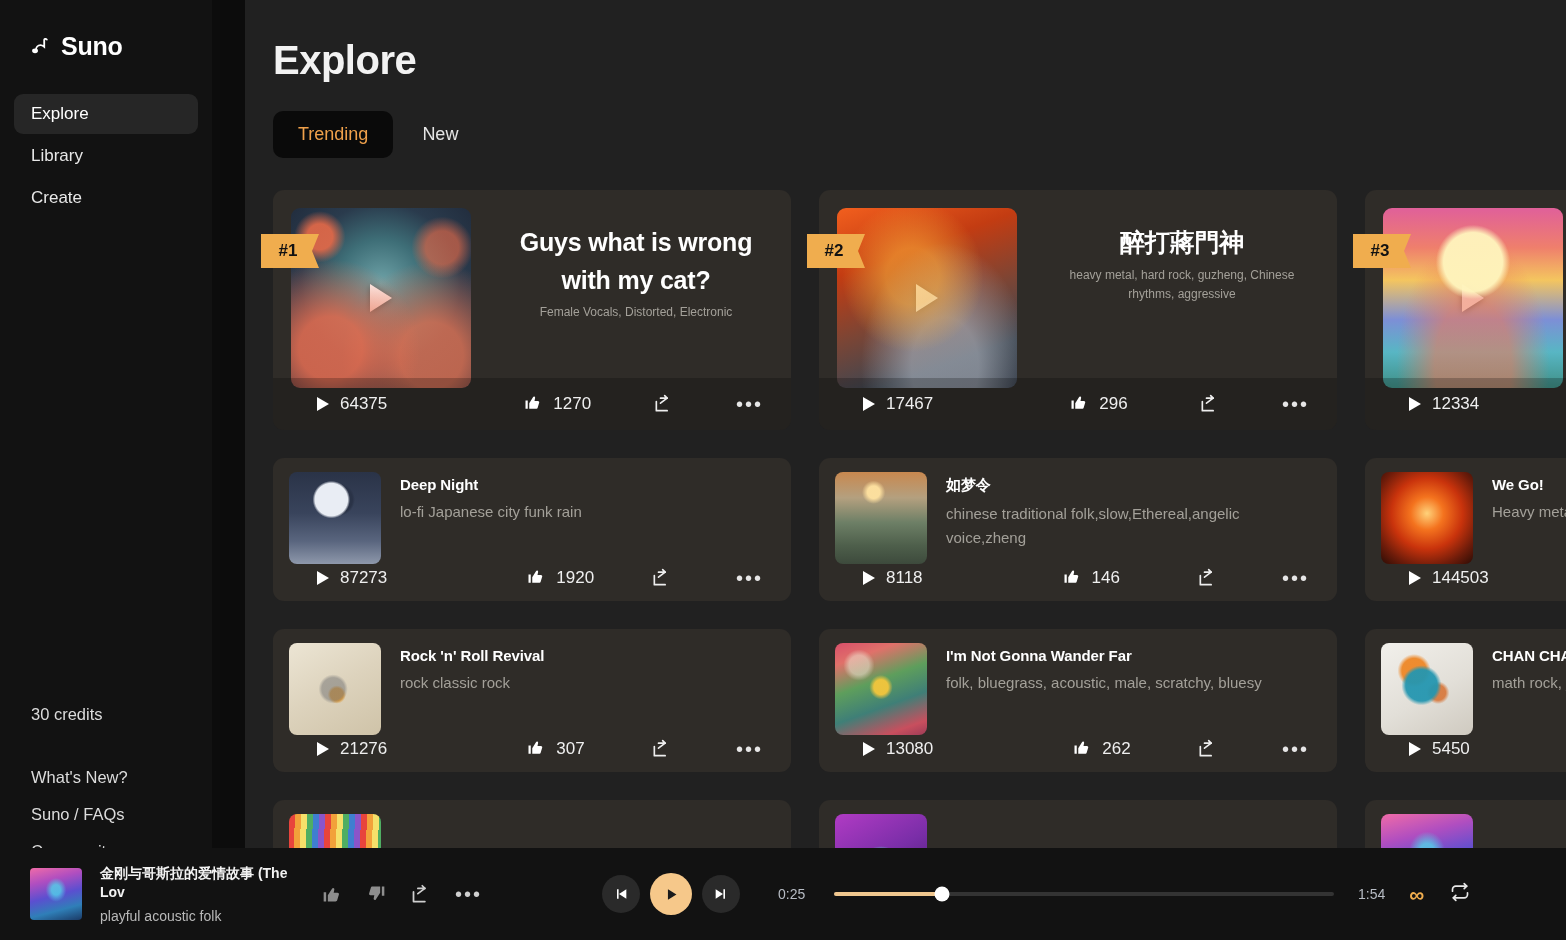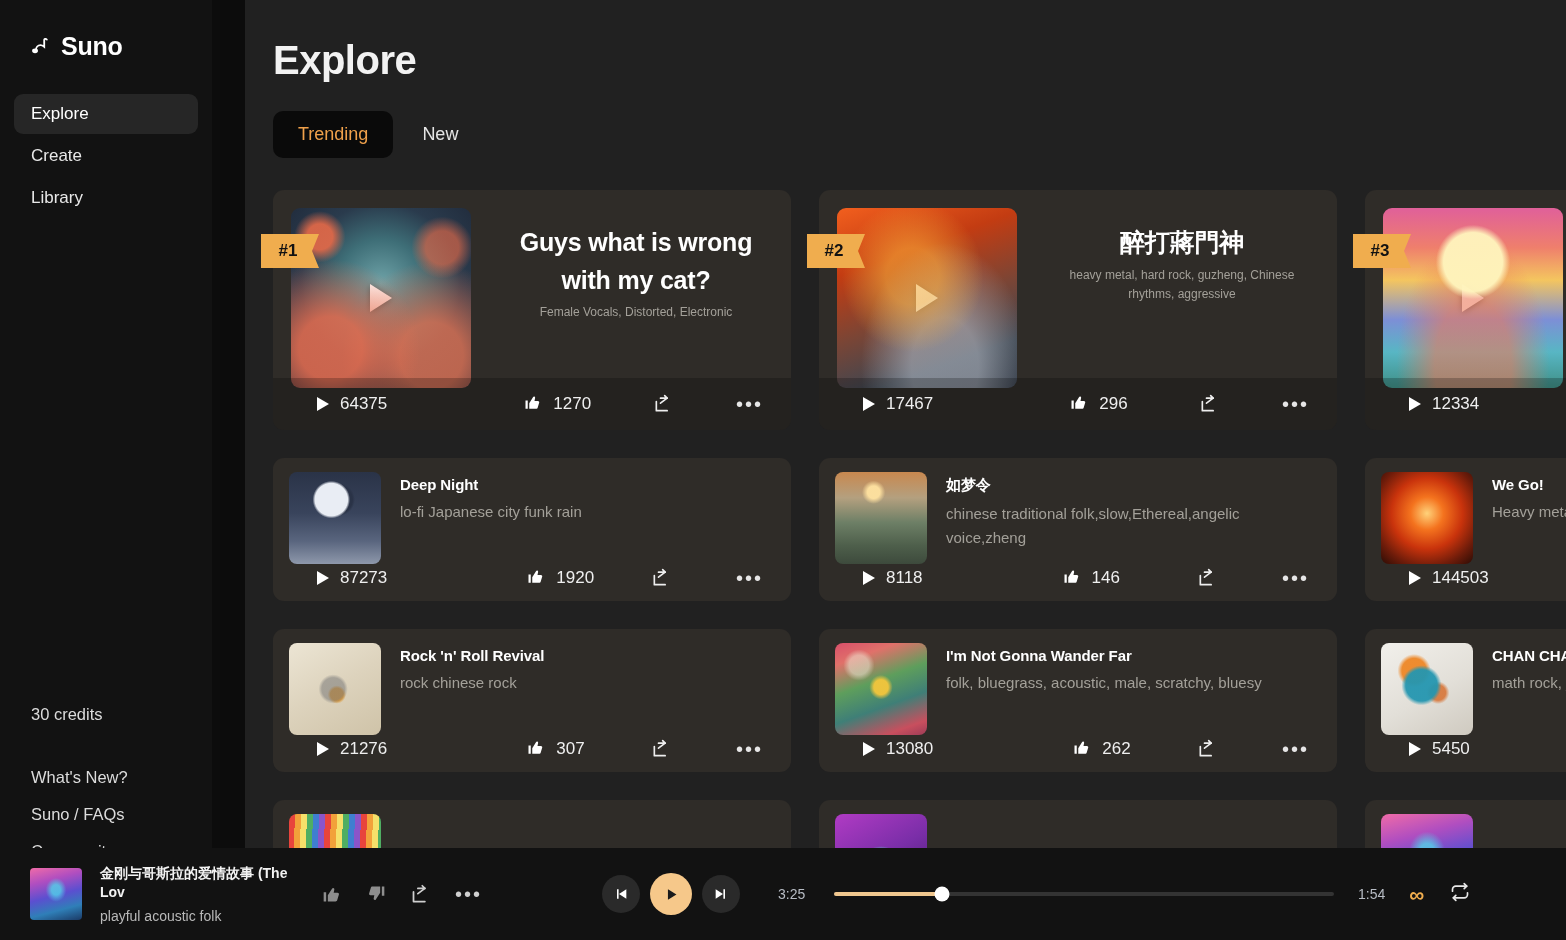--- a/index.html
+++ b/index.html
@@ -265,24 +265,24 @@
         </svg>
       </span>
       <span class="brand-name">Suno</span>
     </div>
 
     <nav class="nav">
       <div class="nav-item active">
         <span>Explore</span>
       </div>
       <div class="nav-item">
+        <span>Library</span>
+      </div>
+      <div class="nav-item">
         <span>Create</span>
-      </div>
-      <div class="nav-item">
-        <span>Library</span>
       </div>
     </nav>
 
     <div class="side-spacer"></div>
 
     <div class="side-block">
       <div class="side-link">30 credits</div>
       <div class="side-gap"></div>
       <div class="side-link">What's New?</div>
       <div class="side-link">Suno / FAQs</div>
@@ -471,21 +471,21 @@
               <span>144503</span>
             </div>
           </div>
         </div>
 
         <div class="card card-row">
           <div class="card-body">
             <div class="row-art art-bird1"></div>
             <div class="row-text">
               <div class="row-title">Rock 'n' Roll Revival</div>
-              <div class="row-sub">rock chinese rock</div>
+              <div class="row-sub">rock classic rock</div>
             </div>
           </div>
           <div class="card-footer">
             <div class="stat stat-plays">
               <span class="tri"></span>
               <span>21276</span>
             </div>
             <div class="stat stat-likes">
               <span>
                 <svg width="18" height="18" viewBox="0 0 24 24" fill="#fff">
@@ -612,21 +612,21 @@
             <path d="M7 4.5l12 7.5-12 7.5z"></path>
           </svg>
       </div>
       <div class="tbtn">
         <svg width="16" height="16" viewBox="0 0 24 24" fill="#fff">
             <path d="M15.6 5H18v14h-2.4zM4 5v14l11-7z"></path>
           </svg>
       </div>
     </div>
 
-    <div class="time">3:25</div>
+    <div class="time">0:25</div>
     <div class="seek">
       <div class="seek-fill" style="width: 21.6%;"></div>
       <div class="seek-knob" style="left: 21.6%;"></div>
     </div>
     <div class="time-end">1:54</div>
 
     <div class="pl-right">
       <span class="inf">∞</span>
       <span class="ic">
         <svg width="20" height="20" viewBox="0 0 24 24" fill="none" stroke="#e8e8e8" stroke-width="2" stroke-linecap="round" stroke-linejoin="round">

